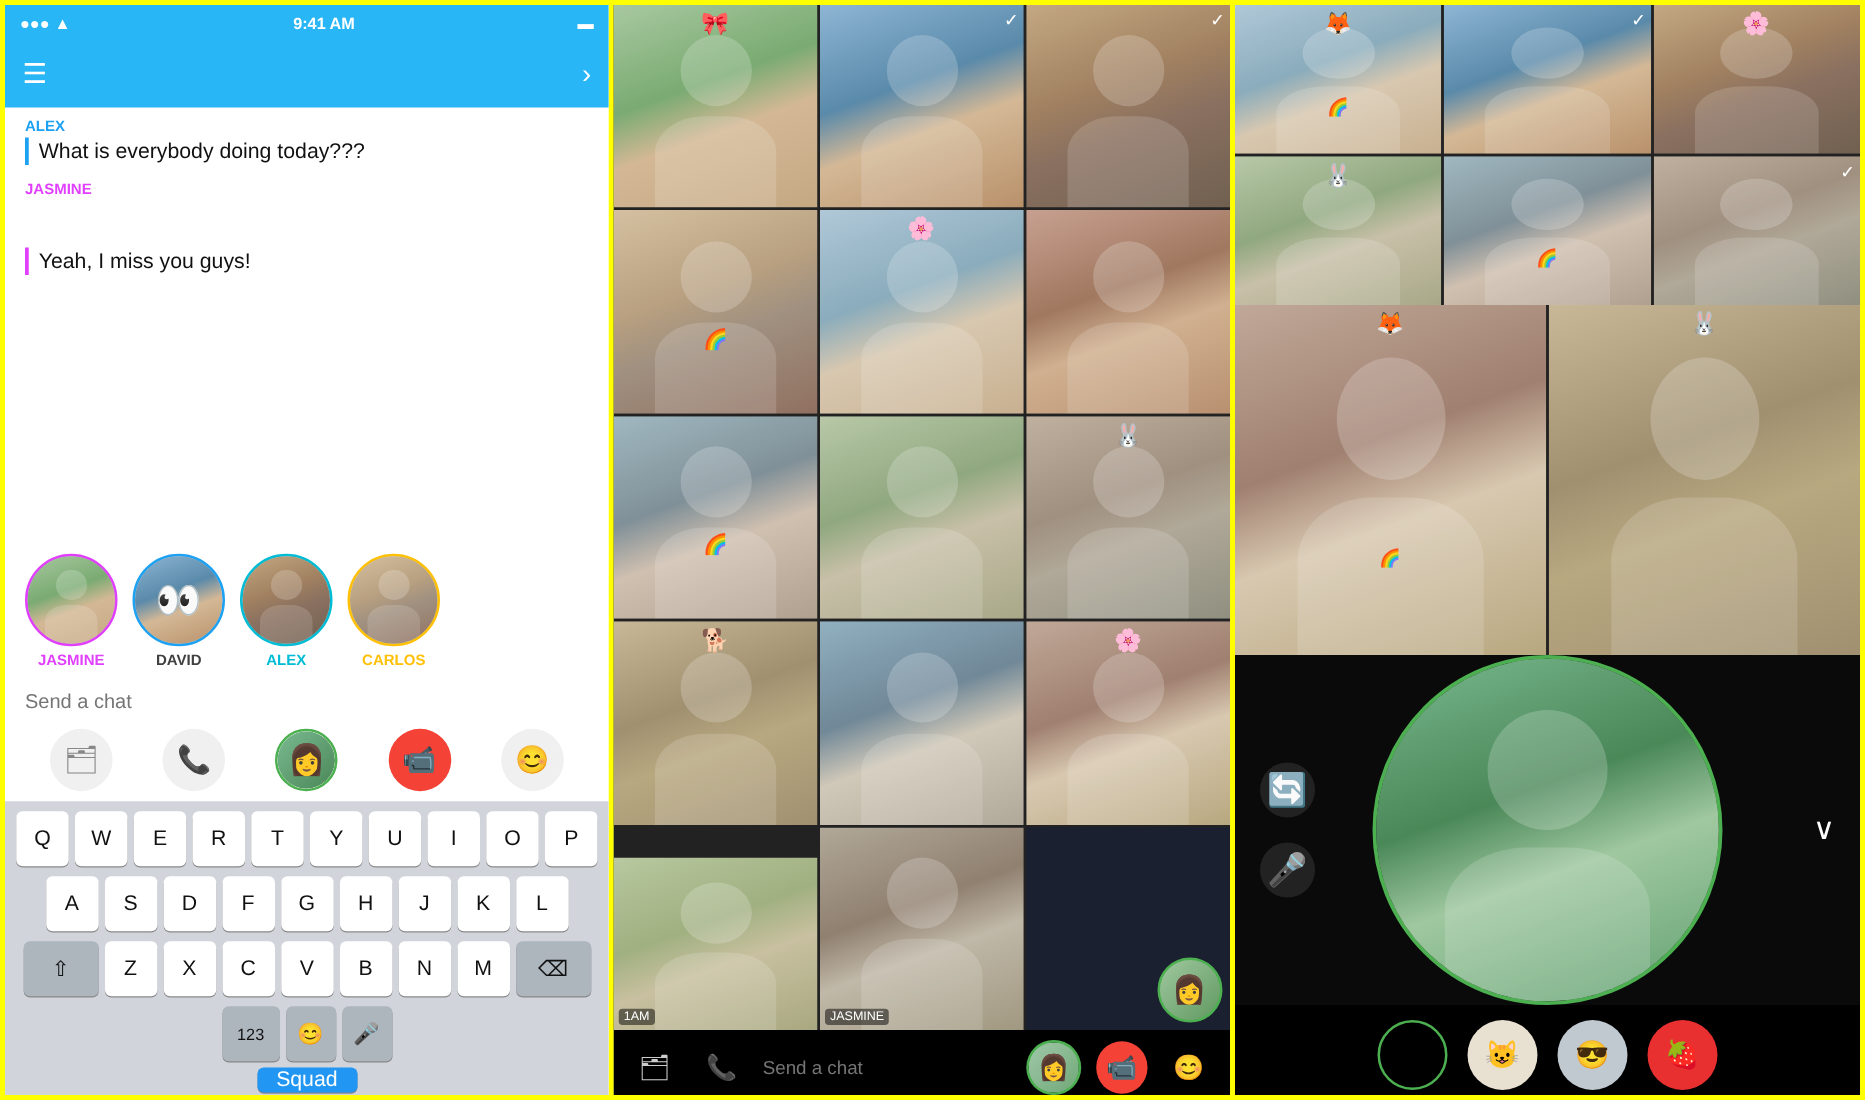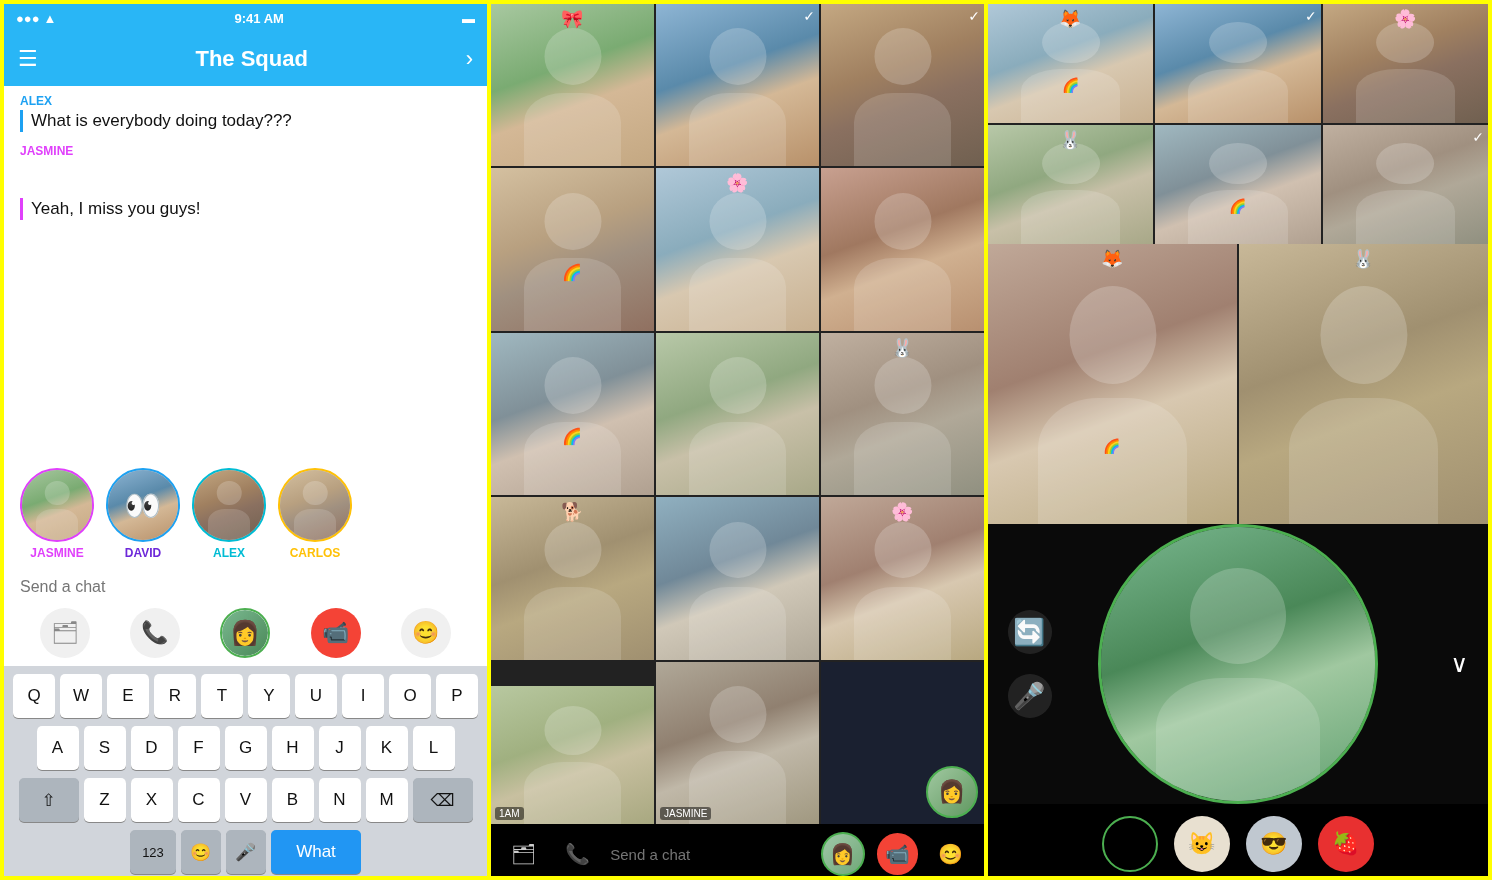--- a/index.html
+++ b/index.html
@@ -119,21 +119,21 @@
       justify-content: center;
       font-size: 28px;
       border: 2.5px solid #ddd;
     }
     .avatar-jasmine { border-color: #E040FB; }
     .avatar-david { border-color: #1DA1F2; }
     .avatar-alex { border-color: #00BCD4; }
     .avatar-carlos { border-color: #FFC107; }
 
     .avatar-name-jasmine { color: #E040FB; font-size: 12px; font-weight: 700; }
-    .avatar-name-david { color: #6d28d9; font-size: 12px; font-weight: 700; }
+    .avatar-name-david { color: #404040; font-size: 12px; font-weight: 700; }
     .avatar-name-alex { color: #00BCD4; font-size: 12px; font-weight: 700; }
     .avatar-name-carlos { color: #FFC107; font-size: 12px; font-weight: 700; }
 
     .send-chat-bar {
       padding: 8px 16px;
       display: flex;
       align-items: center;
     }
     .send-chat-input {
       flex: 1;
@@ -212,24 +212,25 @@
       max-width: 120px;
     }
     .key-send {
       background: #2196F3;
       color: white;
       min-width: 80px;
       max-width: 90px;
     }
     .key-bottom-row {
       display: flex;
-      justify-content: center;
+      justify-content: flex-end;
       align-items: center;
       padding: 0 4px 6px;
       gap: 5px;
+      flex-direction: column;
     }
     .key-bottom-left, .key-bottom-right { display: flex; gap: 5px; }
 
     
     #panel-video {
       width: 497px;
       height: 880px;
       background: #000;
       display: flex;
       flex-direction: column;
@@ -528,21 +529,20 @@
       <span>▲</span>
     </div>
     <div class="status-bar-center">9:41 AM</div>
     <div class="status-bar-right">
       <span>▬</span>
     </div>
   </div>
 
   <div class="chat-header">
     <span class="header-icon">☰</span>
-    <span class="chat-header-title">The Squad</span>
     <span class="header-icon">›</span>
   </div>
 
 
   <div class="chat-messages">
     <div class="msg-block">
       <div class="msg-sender-alex">ALEX</div>
       <div class="msg-border-alex">
         <div class="msg-text">What is everybody doing today???</div>
       </div>
@@ -655,21 +655,21 @@
       <div class="key">M</div>
       <div class="key key-dark key-wide">⌫</div>
     </div>
 
     <div class="key-bottom-row">
       <div class="key-bottom-left">
         <div class="key key-dark" style="min-width:46px;max-width:52px;font-size:13px;">123</div>
         <div class="key key-dark" style="min-width:40px;max-width:44px;">😊</div>
         <div class="key key-dark" style="min-width:40px;max-width:44px;">🎤</div>
       </div>
-      <div class="key key-send">What</div>
+      <div class="key key-send">Squad</div>
     </div>
   </div>
 </div>
 
 <div id="panel-video">
   <div class="video-grid">
 
     <div class="video-cell">
       <div class="video-cell-inner person-1">
         <div class="person-shape">

